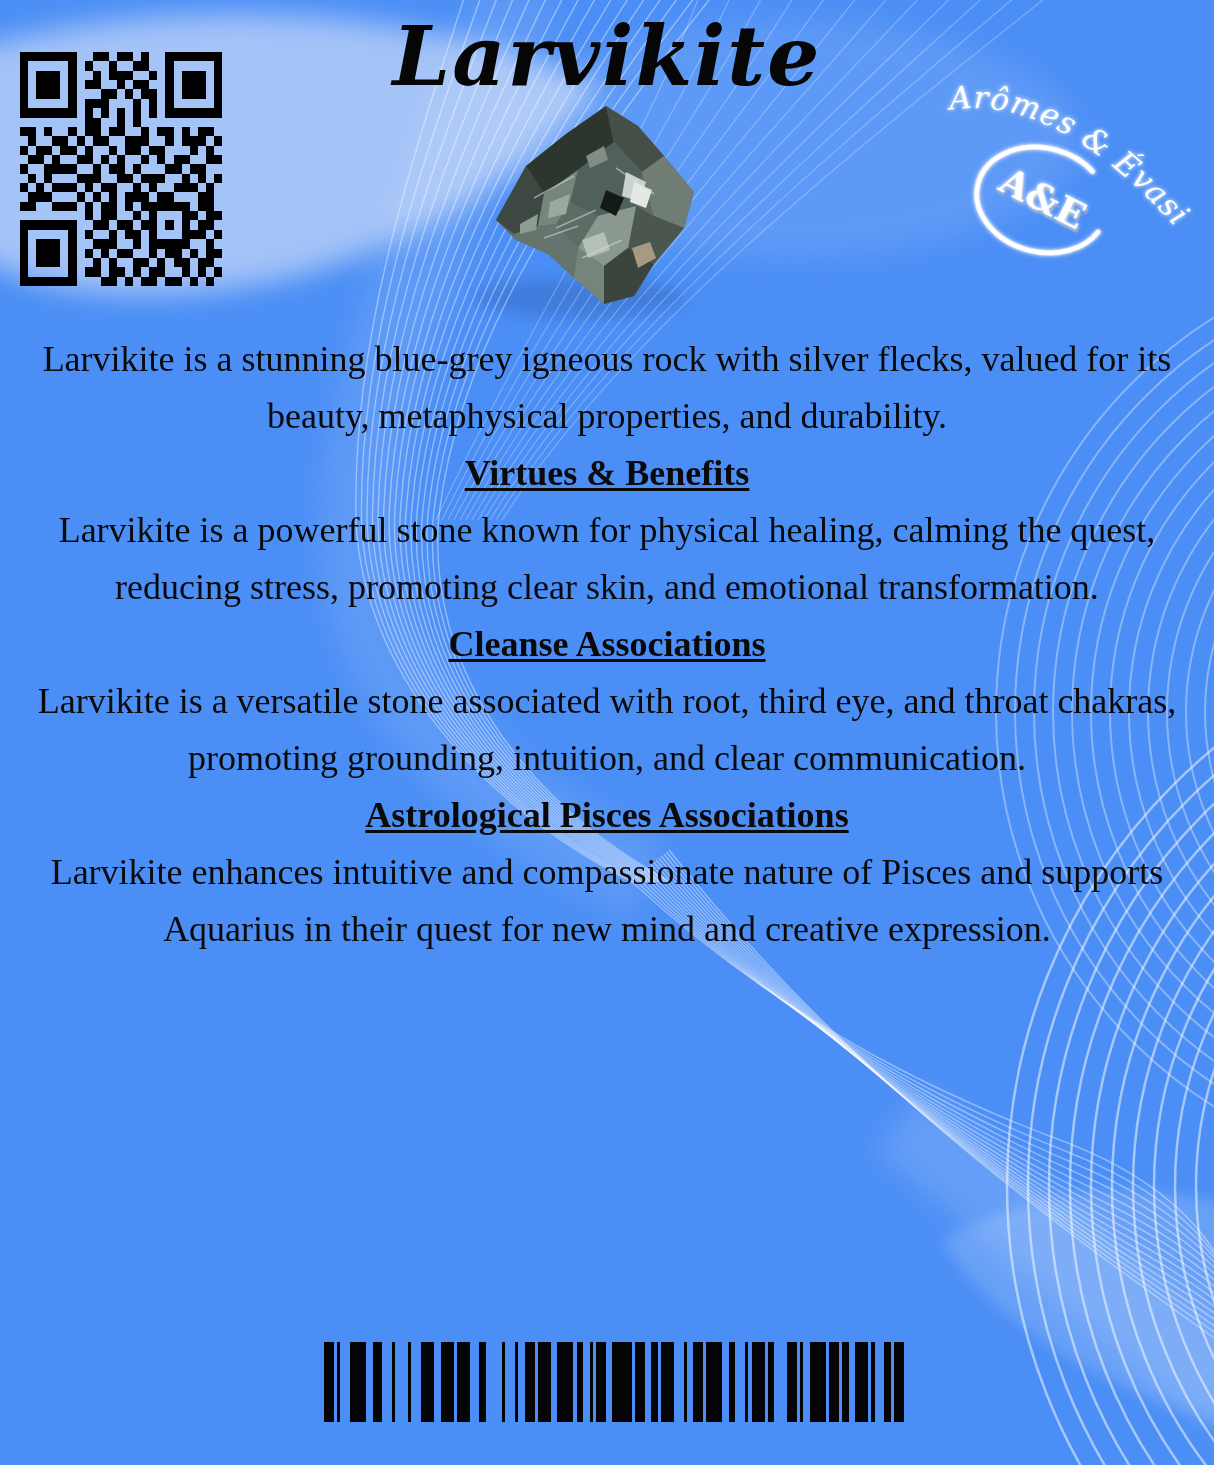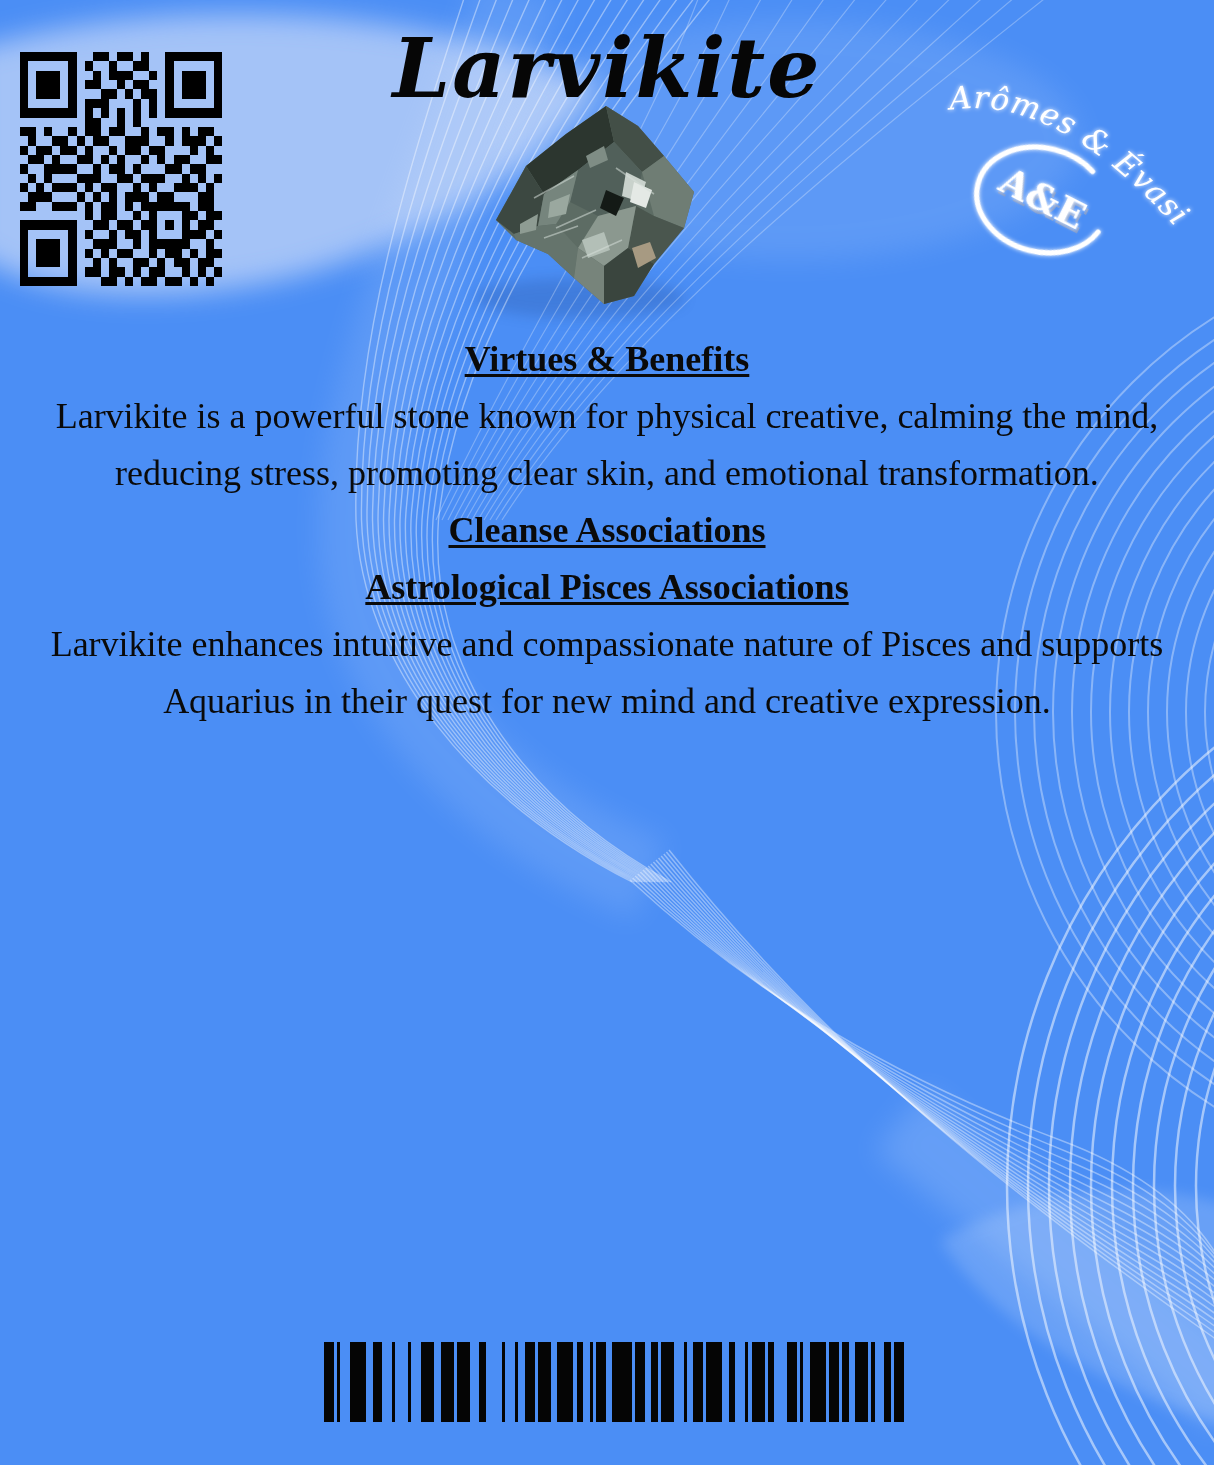--- a/index.html
+++ b/index.html
@@ -13,21 +13,20 @@
   svg.bg{position:absolute;inset:0;}
   .page-title{
     position:absolute;top:6px;left:0;width:100%;
     text-align:center;
     font-family:"DejaVu Serif", serif;
     font-style:italic;font-weight:bold;
     font-size:82px;line-height:100px;
     letter-spacing:2px;
     color:#060606;
     z-index:5;
-    margin-top:12px;
   }
   .qr{
     position:absolute;left:20px;top:52px;width:202px;height:234px;
     display:grid;
     grid-template-columns:repeat(25,1fr);
     grid-template-rows:repeat(25,1fr);
     z-index:6;
   }
   .qr .m{background:#000;}
   .stone{
@@ -853,23 +852,25 @@
     </defs>
     <text font-family="DejaVu Serif, serif" font-style="italic" font-size="31" fill="#ffffff" filter="url(#glow)" letter-spacing="1">
       <textPath href="#arcpath">Arômes &amp; Évasions</textPath>
     </text>
     <ellipse cx="114" cy="172" rx="66" ry="52" fill="none" stroke="#ffffff" stroke-width="5" stroke-linecap="round" stroke-dasharray="305 66" stroke-dashoffset="-18" transform="rotate(14 114 172)" filter="url(#glow)"></ellipse>
     <text x="117" y="186" text-anchor="middle" font-family="DejaVu Serif, serif" font-weight="bold" font-size="37" fill="#7d9bd0" transform="rotate(27 114 172)">A&amp;E</text>
     <text x="114" y="183" text-anchor="middle" font-family="DejaVu Serif, serif" font-weight="bold" font-size="37" fill="#ffffff" transform="rotate(27 114 172)" filter="url(#glow)">A&amp;E</text>
   </svg>
 
   <div class="content" id="content">
+      <div class="paragraph">Larvikite is a stunning blue-grey igneous rock with silver flecks, valued for its beauty, metaphysical properties, and durability.</div>
       <div class="heading">Virtues &amp; Benefits</div>
-      <div class="paragraph">Larvikite is a powerful stone known for physical creative, calming the mind, reducing stress, promoting clear skin, and emotional transformation.</div>
+      <div class="paragraph">Larvikite is a powerful stone known for physical healing, calming the quest, reducing stress, promoting clear skin, and emotional transformation.</div>
       <div class="heading">Cleanse Associations</div>
+      <div class="paragraph">Larvikite is a versatile stone associated with root, third eye, and throat chakras, promoting grounding, intuition, and clear communication.</div>
       <div class="heading">Astrological Pisces Associations</div>
       <div class="paragraph">Larvikite enhances intuitive and compassionate nature of Pisces and supports Aquarius in their quest for new mind and creative expression.</div>
     </div>
 
   <div class="barcode" id="barcode">
       <div class="b" style="flex-grow: 3;"></div>
       <div class="s" style="flex-grow: 1;"></div>
       <div class="b" style="flex-grow: 1;"></div>
       <div class="s" style="flex-grow: 3;"></div>
       <div class="b" style="flex-grow: 5;"></div>

